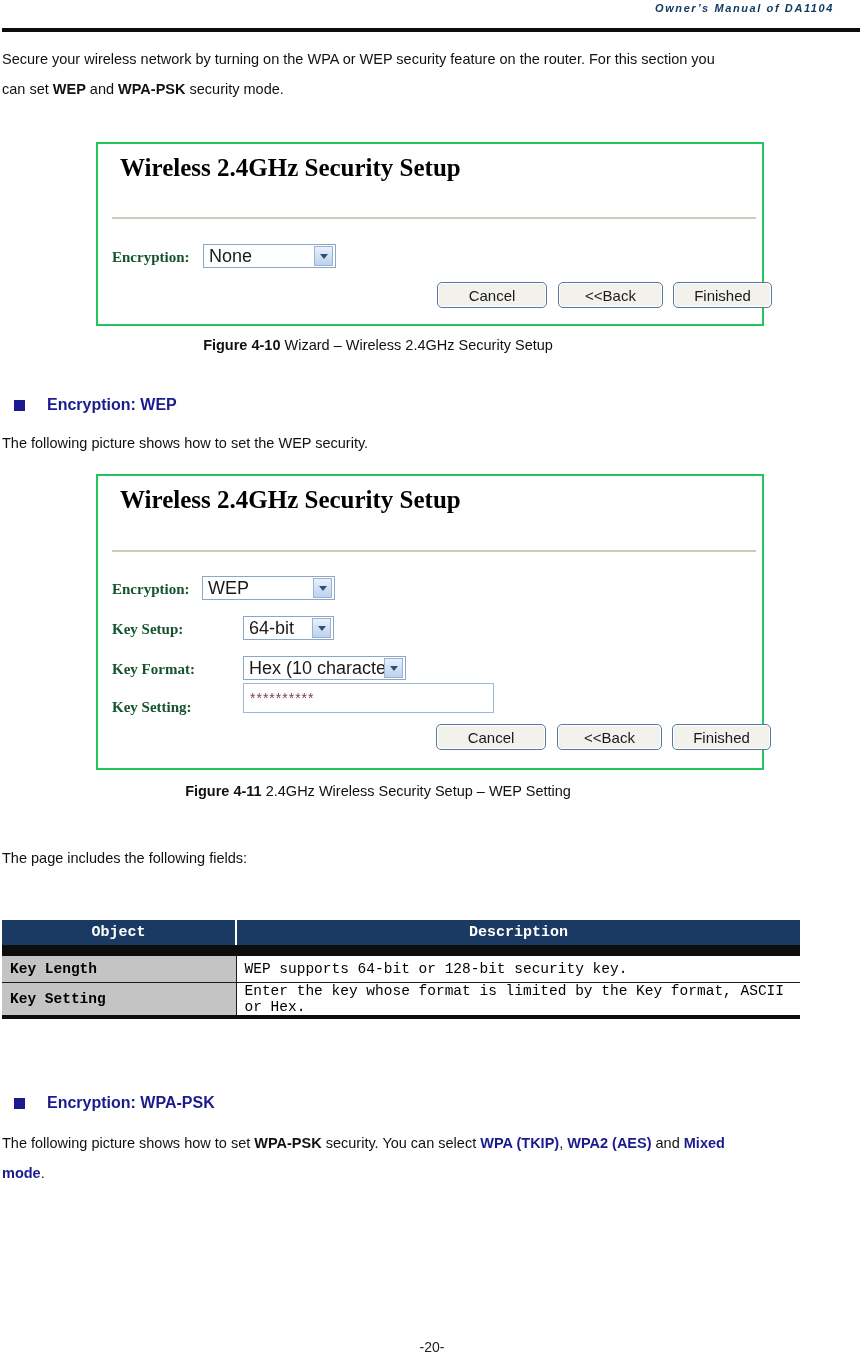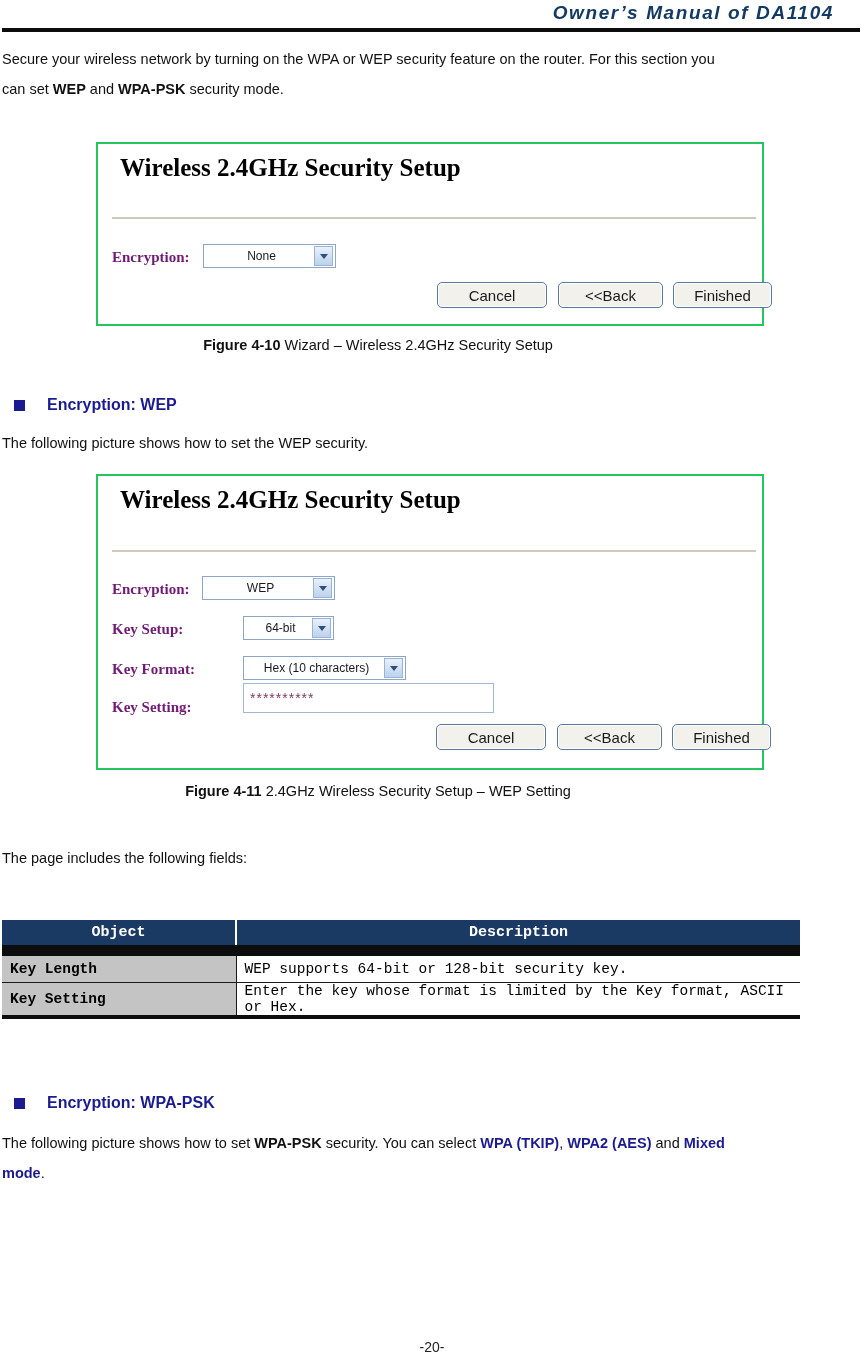--- a/index.html
+++ b/index.html
@@ -24,21 +24,21 @@
     width: 864px;
     height: 36px;
   }
   .header-title {
     position: absolute;
     right: 30px;
     top: 2px;
     font-family: "Liberation Sans", sans-serif;
     font-style: italic;
     font-weight: bold;
-    font-size: 19px;
+    font-size: 11px;
     letter-spacing: 1.6px;
     color: #123a63;
     white-space: nowrap;
   }
   .header-rule {
     position: absolute;
     left: 2px;
     top: 28px;
     width: 858px;
     height: 4px;
@@ -73,41 +73,40 @@
   .ui-divider {
     position: absolute;
     height: 2px;
     background: #cfc9bd;
   }
   .ui-label {
     position: absolute;
     font-family: "Liberation Serif", serif;
     font-weight: bold;
     font-size: 15px;
-    color: #701a75;
+    color: #14532d;
     white-space: nowrap;
   }
   .ui-select {
     position: absolute;
     box-sizing: border-box;
     border: 1px solid #8ba6c8;
     background: #ffffff;
     height: 24px;
     display: flex;
     align-items: center;
   }
   .ui-select .sel-value {
     font-family: "Liberation Sans", sans-serif;
-    font-size: 12px;
+    font-size: 18px;
     color: #1a1a1a;
     padding-left: 5px;
     white-space: nowrap;
     flex: 1 1 auto;
     overflow: hidden;
-    text-align: center;
   }
   .ui-select .sel-arrow {
     width: 19px;
     height: 20px;
     margin-right: 2px;
     background: linear-gradient(#e9f0fb, #bcd2ec);
     border: 1px solid #9ab3d2;
     box-sizing: border-box;
     display: flex;
     align-items: center;

